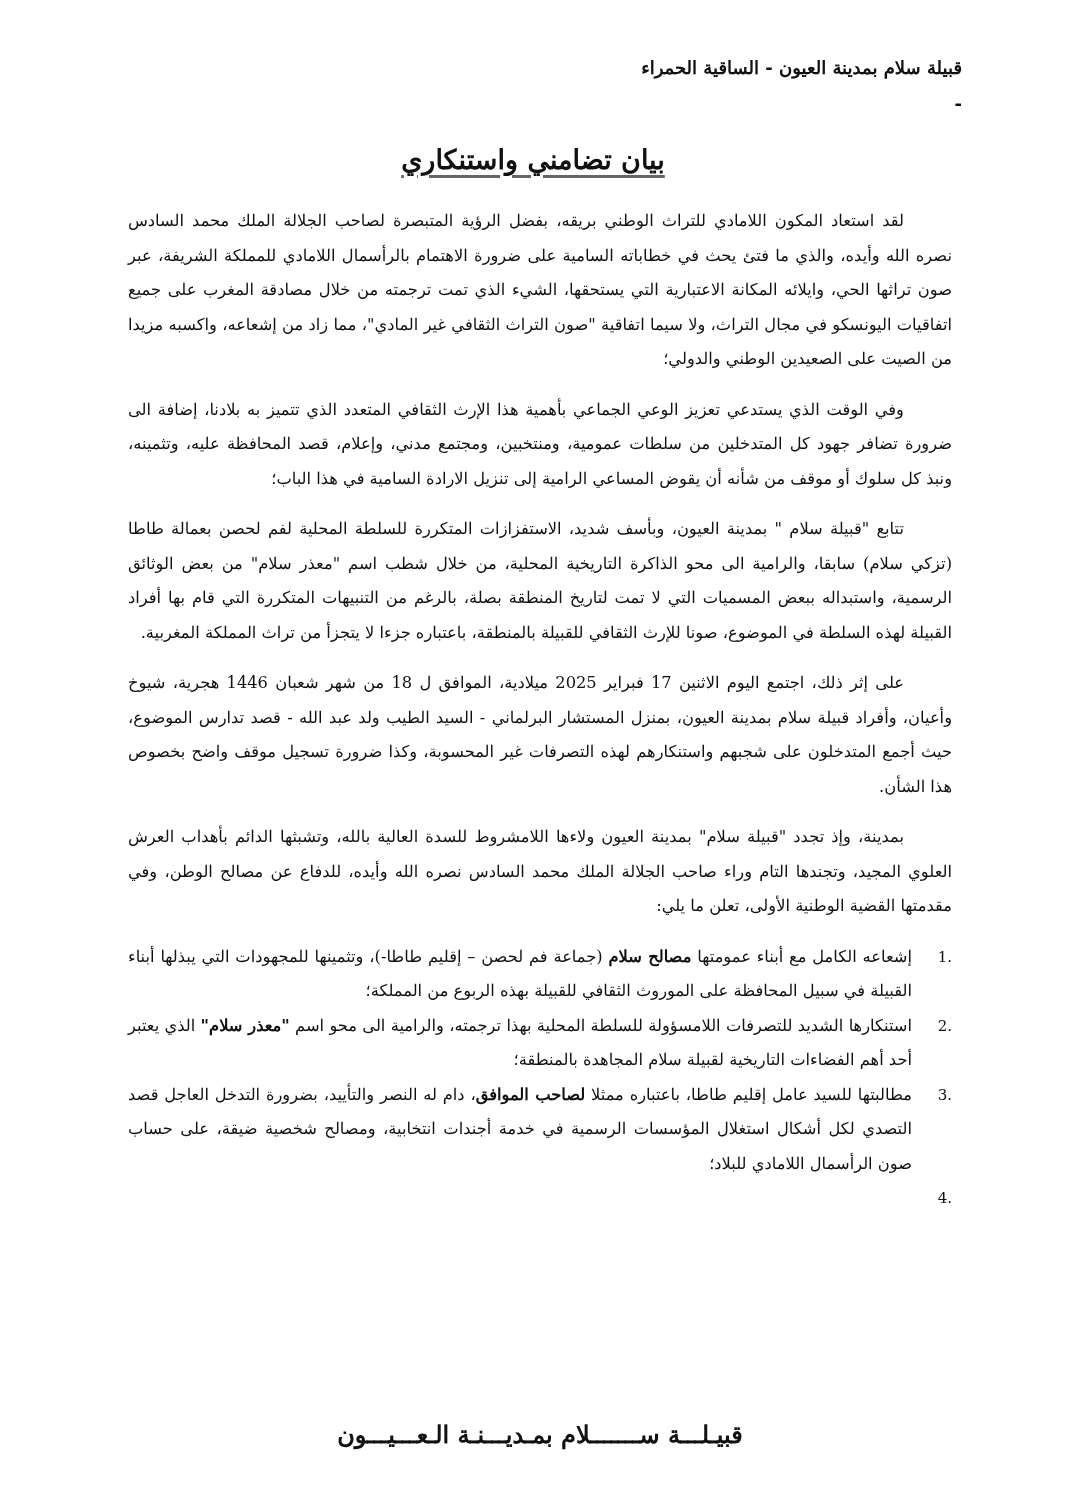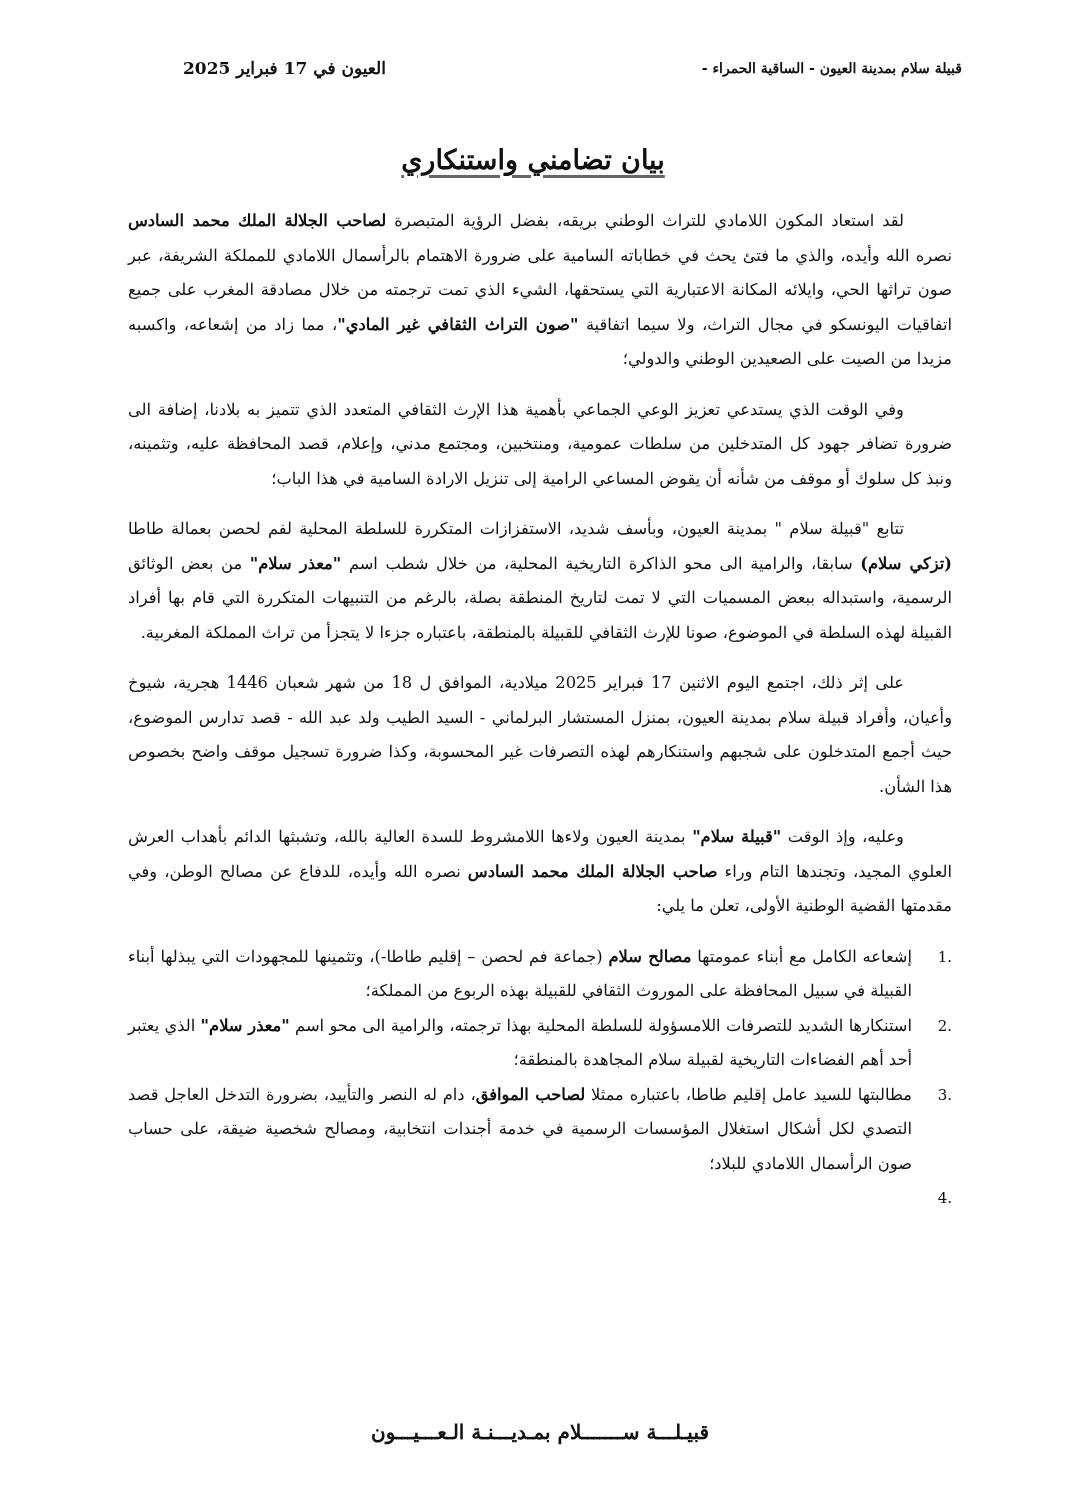--- a/index.html
+++ b/index.html
@@ -29,21 +29,21 @@
       left: 0;
       right: 0;
       height: 80px;
     }
     .hdr-org {
       position: absolute;
       right: -10px;
       top: 0;
       width: 330px;
       font-weight: bold;
-      font-size: 14px;
+      font-size: 18px;
       line-height: 36px;
       text-align: right;
     }
     .hdr-org .line2 {
       display: block;
       padding-right: 140px;
     }
     .hdr-date {
       position: absolute;
       left: 55px;
@@ -74,21 +74,21 @@
       left: 0;
       right: 0;
       font-size: 16.3px;
       line-height: 34.5px;
       text-align: justify;
     }
     .para {
       margin: 0 0 16px 0;
       text-indent: 48px;
     }
-    .para b { font-weight: bold; }
+    .para b { font-weight: normal; }
     .list {
       margin: 0;
       padding: 0;
       list-style: none;
     }
     .list-item {
       position: relative;
       padding-right: 40px;
       text-align: justify;
       margin-bottom: 0;
@@ -101,47 +101,46 @@
       direction: ltr;
       font-size: 15px;
     }
     .signature {
       position: absolute;
       top: 1420px;
       left: 0;
       right: 0;
       text-align: center;
       font-weight: bold;
-      font-size: 20px;
+      font-size: 24px;
       letter-spacing: 6px;
       direction: rtl;
     }
   </style>
 </head>
 <body>
 
 <div class="page">
   <div class="header">
     <div class="hdr-org">
       <span>قبيلة سلام بمدينة العيون - الساقية الحمراء -</span>
     </div>
-    <div class="hdr-date">العيون في 17 فبراير 2025</div>
   </div>
 
   <div class="title">
     <span>بيان تضامني واستنكاري</span>
   </div>
 
   <div class="body">
     <div id="paras">
         <p class="para"><span>لقد استعاد المكون اللامادي للتراث الوطني بريقه، بفضل الرؤية المتبصرة </span><b>لصاحب الجلالة الملك محمد السادس</b><span> نصره الله وأيده، والذي ما فتئ يحث في خطاباته السامية على ضرورة الاهتمام بالرأسمال اللامادي للمملكة الشريفة، عبر صون تراثها الحي، وايلائه المكانة الاعتبارية التي يستحقها، الشيء الذي تمت ترجمته من خلال مصادقة المغرب على جميع اتفاقيات اليونسكو في مجال التراث، ولا سيما اتفاقية </span><b>"صون التراث الثقافي غير المادي"</b><span>، مما زاد من إشعاعه، واكسبه مزيدا من الصيت على الصعيدين الوطني والدولي؛</span></p>
         <p class="para"><span>وفي الوقت الذي يستدعي تعزيز الوعي الجماعي بأهمية هذا الإرث الثقافي المتعدد الذي تتميز به بلادنا، إضافة الى ضرورة تضافر جهود كل المتدخلين من سلطات عمومية، ومنتخبين، ومجتمع مدني، وإعلام، قصد المحافظة عليه، وتثمينه، ونبذ كل سلوك أو موقف من شأنه أن يقوض المساعي الرامية إلى تنزيل الارادة السامية في هذا الباب؛</span></p>
         <p class="para"><span>تتابع "قبيلة سلام " بمدينة العيون، وبأسف شديد، الاستفزازات المتكررة للسلطة المحلية لفم لحصن بعمالة طاطا </span><b>(تزكي سلام)</b><span> سابقا، والرامية الى محو الذاكرة التاريخية المحلية، من خلال شطب اسم </span><b>"معذر سلام"</b><span> من بعض الوثائق الرسمية، واستبداله ببعض المسميات التي لا تمت لتاريخ المنطقة بصلة، بالرغم من التنبيهات المتكررة التي قام بها أفراد القبيلة لهذه السلطة في الموضوع، صونا للإرث الثقافي للقبيلة بالمنطقة، باعتباره جزءا لا يتجزأ من تراث المملكة المغربية.</span></p>
         <p class="para"><span>على إثر ذلك، اجتمع اليوم الاثنين 17 فبراير 2025 ميلادية، الموافق ل 18 من شهر شعبان 1446 هجرية، شيوخ وأعيان، وأفراد قبيلة سلام بمدينة العيون، بمنزل المستشار البرلماني - السيد الطيب ولد عبد الله - قصد تدارس الموضوع، حيث أجمع المتدخلون على شجبهم واستنكارهم لهذه التصرفات غير المحسوبة، وكذا ضرورة تسجيل موقف واضح بخصوص هذا الشأن.</span></p>
-        <p class="para"><span>وعليه، وإذ الوقت </span><b>"قبيلة سلام"</b><span> بمدينة العيون ولاءها اللامشروط للسدة العالية بالله، وتشبثها الدائم بأهداب العرش العلوي المجيد، وتجندها التام وراء </span><b>صاحب الجلالة الملك محمد السادس</b><span> نصره الله وأيده، للدفاع عن مصالح الوطن، وفي مقدمتها القضية الوطنية الأولى، تعلن ما يلي:</span></p>
+        <p class="para"><span>بمدينة، وإذ تجدد </span><b>"قبيلة سلام"</b><span> بمدينة العيون ولاءها اللامشروط للسدة العالية بالله، وتشبثها الدائم بأهداب العرش العلوي المجيد، وتجندها التام وراء </span><b>صاحب الجلالة الملك محمد السادس</b><span> نصره الله وأيده، للدفاع عن مصالح الوطن، وفي مقدمتها القضية الوطنية الأولى، تعلن ما يلي:</span></p>
       </div>
     <ol class="list" id="list">
         <li class="list-item"><span class="list-num">1.</span><span>إشعاعه الكامل مع أبناء عمومتها </span><b>مصالح سلام</b><span> (جماعة فم لحصن – إقليم طاطا-)، وتثمينها للمجهودات التي يبذلها أبناء القبيلة في سبيل المحافظة على الموروث الثقافي للقبيلة بهذه الربوع من المملكة؛</span></li>
         <li class="list-item"><span class="list-num">2.</span><span>استنكارها الشديد للتصرفات اللامسؤولة للسلطة المحلية بهذا ترجمته، والرامية الى محو اسم </span><b>"معذر سلام"</b><span> الذي يعتبر أحد أهم الفضاءات التاريخية لقبيلة سلام المجاهدة بالمنطقة؛</span></li>
         <li class="list-item"><span class="list-num">3.</span><span>مطالبتها للسيد عامل إقليم طاطا، باعتباره ممثلا </span><b>لصاحب الموافق</b><span>، دام له النصر والتأييد، بضرورة التدخل العاجل قصد التصدي لكل أشكال استغلال المؤسسات الرسمية في خدمة أجندات انتخابية، ومصالح شخصية ضيقة، على حساب صون الرأسمال اللامادي للبلاد؛</span></li>
         <li class="list-item"><span class="list-num">4.</span></li>
       </ol>
   </div>
 
   <div class="signature">قبيـلـــة ســـــــلام بمـديـــنـة الـعـــيـــون</div>

